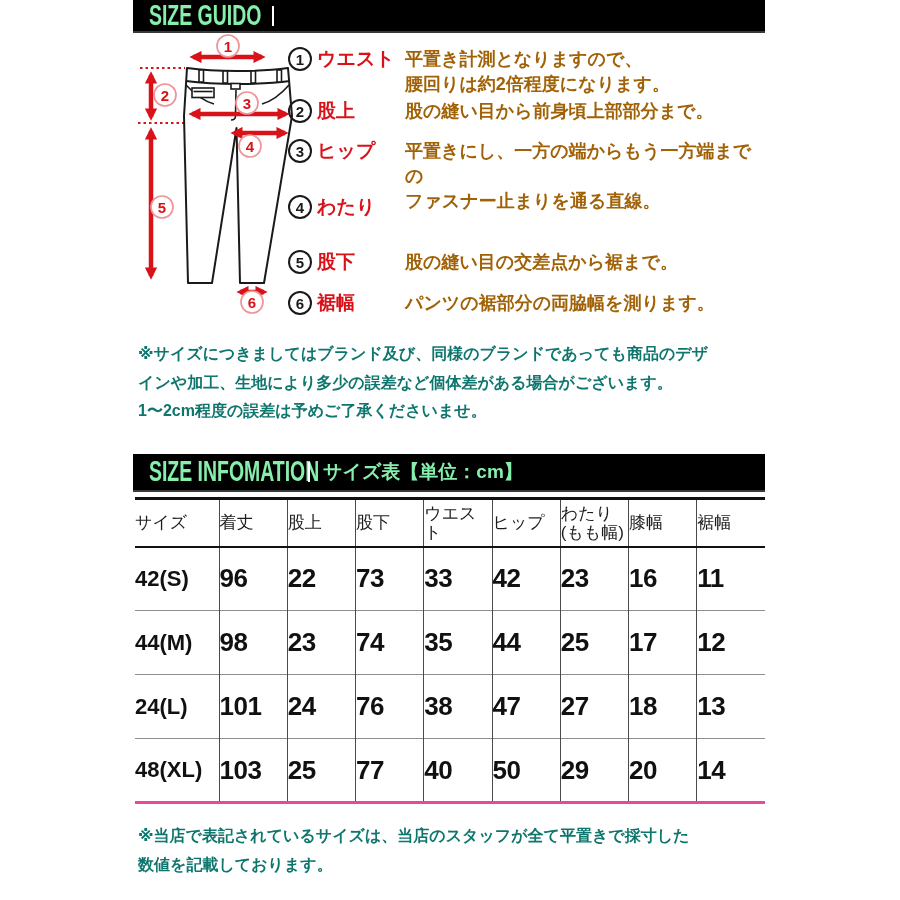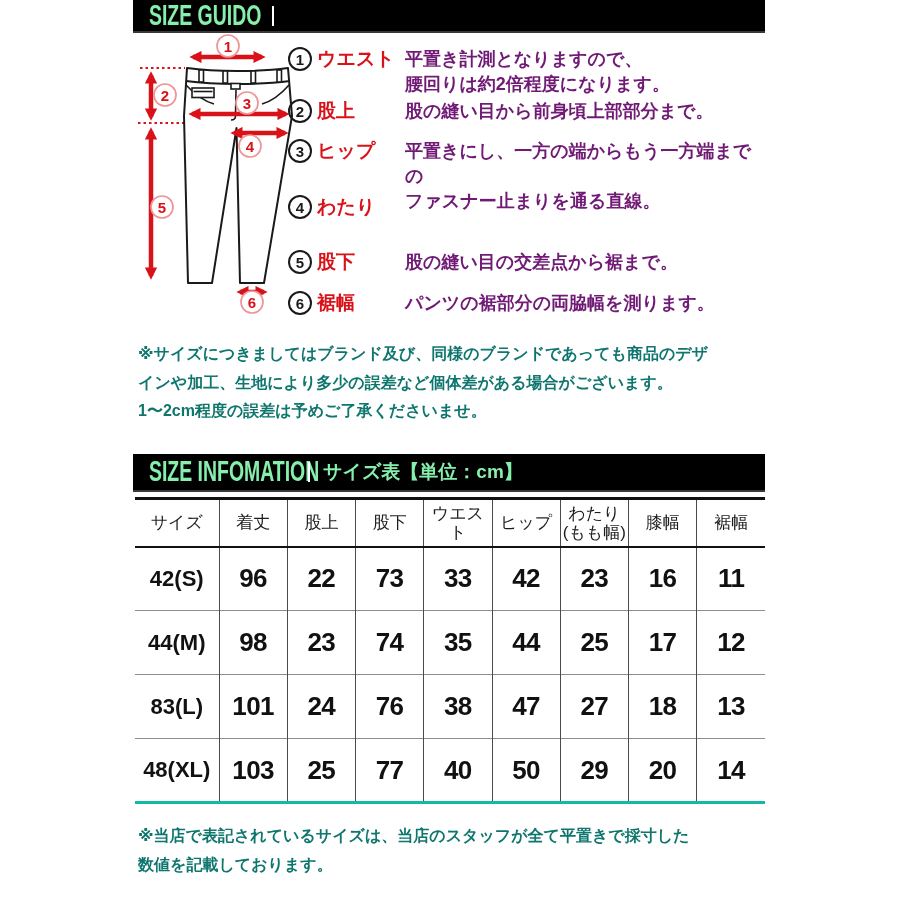--- a/index.html
+++ b/index.html
@@ -30,34 +30,34 @@
   
   .pants-svg { position:absolute; left:130px; top:33px; }
   
   .lg-row { position:absolute; left:288px; width:478px; display:flex; align-items:flex-start; }
   .lg-num {
     flex:none; width:24px; height:24px; border:2px solid #1a1a1a; border-radius:50%;
     display:flex; align-items:center; justify-content:center;
     font-size:15px; font-weight:700; color:#1a1a1a; margin-top:0px;
   }
   .lg-label { flex:none; width:88px; margin-left:5px; color:#d9121a; font-size:19px; font-weight:700; line-height:24px; }
-  .lg-desc  { flex:1; font-size:18px; font-weight:700; line-height:25px; white-space:pre-line; color:#701a75; }
+  .lg-desc  { flex:1; font-size:18px; font-weight:700; line-height:25px; white-space:pre-line; color:#a16207; }
   
   .note {
     position:absolute; left:138px; width:660px;
     font-size:16px; font-weight:700; line-height:28.5px; color:#0f766e; white-space:pre-line;
   }
   .note-size  { top:340px; }
   .note-staff { top:822px; }
   
   .size-table {
     position:absolute; left:135px; top:497px; width:630px;
     border-collapse:collapse; table-layout:fixed;
-    border-top:3px solid #111; border-bottom:3px solid #14b8a6;
-    text-align:center;
+    border-top:3px solid #111; border-bottom:3px solid #ec4899;
+    text-align:left;
   }
   .size-table thead th {
     height:48px; font-size:17px; font-weight:500; color:#1c1c1c;
     border-bottom:2px solid #111; white-space:pre-line; line-height:19px; vertical-align:middle;
   }
   .size-table tbody tr { height:64px; }
   .size-table tbody tr:not(:last-child) { border-bottom:1px solid #8d8d8d; }
   .size-table th:not(:first-child), .size-table td:not(:first-child) { border-left:1px solid #4a4a4a; }
   .size-table tbody th { font-size:22px; font-weight:700; vertical-align:middle; }
   .size-table tbody td { font-size:26px; font-weight:700; vertical-align:middle; letter-spacing:-0.5px; }
@@ -209,21 +209,21 @@
         <td>98</td>
         <td>23</td>
         <td>74</td>
         <td>35</td>
         <td>44</td>
         <td>25</td>
         <td>17</td>
         <td>12</td>
       </tr>
       <tr>
-        <th>83(L)</th>
+        <th>24(L)</th>
         <td>101</td>
         <td>24</td>
         <td>76</td>
         <td>38</td>
         <td>47</td>
         <td>27</td>
         <td>18</td>
         <td>13</td>
       </tr>
       <tr>

